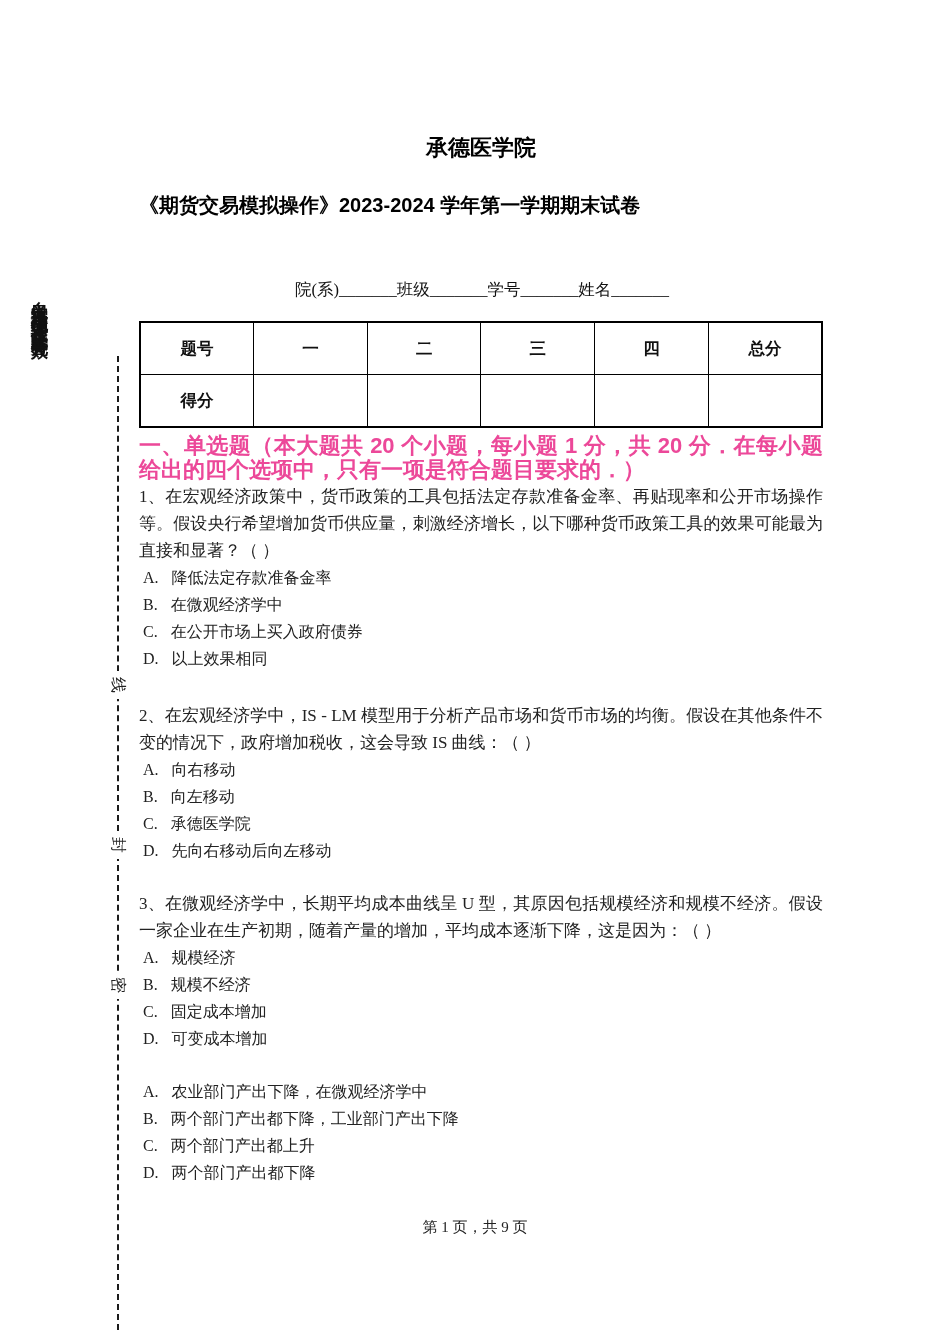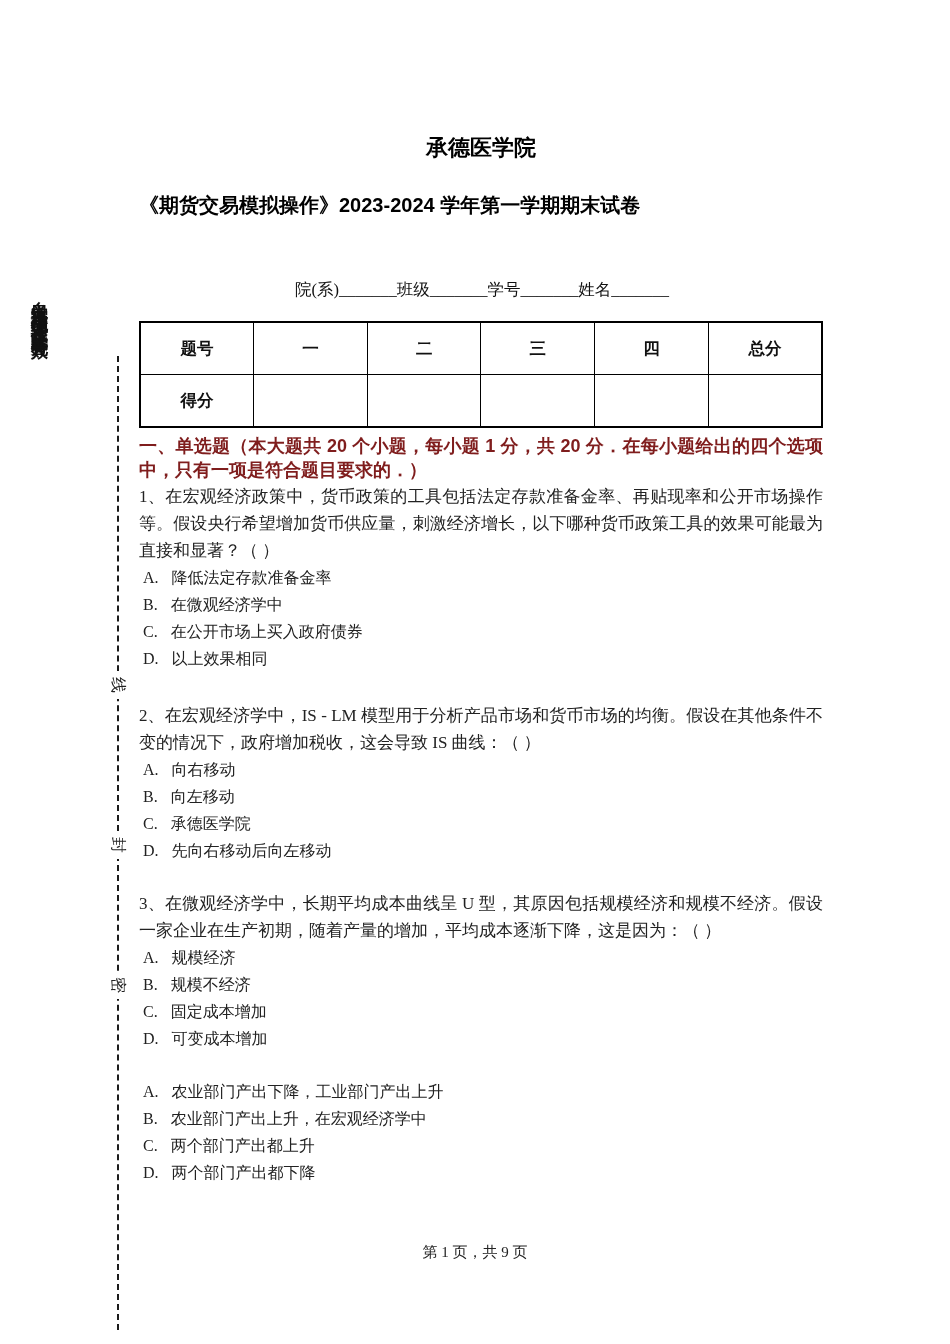--- a/index.html
+++ b/index.html
@@ -94,45 +94,45 @@
     font-size: 16.5px;
     font-weight: bold;
     color: #111;
     padding: 12px;
   }
 
   .sec-heading {
     margin-top: 6px;
     font-family: "Liberation Sans", sans-serif;
     font-weight: bold;
-    font-size: 18px;
+    font-size: 22px;
     line-height: 24px;
     text-align: justify;
-    color: #7f1d1d;
+    color: #ec4899;
   }
 
   .question { margin-top: 1px; margin-bottom: 14px; }
   .stem {
     font-size: 17px;
     line-height: 27px;
     text-align: justify;
     color: #222;
   }
   .option {
     display: flex;
     font-size: 16px;
     line-height: 27px;
     color: #222;
     padding-left: 4px;
   }
   .opt-letter { flex: 0 0 auto; margin-right: 13px; }
 
   .footer {
     position: absolute;
-    left: 0; top: 1243px;
+    left: 0; top: 1218px;
     width: 100%;
     text-align: center;
     font-size: 15px;
     color: #222;
   }
 </style>
 </head>
 <body>
 
 <div class="notice">自觉遵守考场纪律如考试作弊此答卷无效</div>
@@ -233,25 +233,25 @@
       </div>
     <div class="option">
         <span class="opt-letter">D.</span>
         <span class="opt-text">可变成本增加</span>
       </div>
   </div>
 
   <div class="question" style="margin-top:26px">
     <div class="option">
         <span class="opt-letter">A.</span>
-        <span class="opt-text">农业部门产出下降，工业部门产出上升</span>
-      </div>
-    <div class="option">
-        <span class="opt-letter">B.</span>
-        <span class="opt-text">农业部门产出上升，在宏观经济学中</span>
+        <span class="opt-text">农业部门产出下降，在微观经济学中</span>
+      </div>
+    <div class="option">
+        <span class="opt-letter">B.</span>
+        <span class="opt-text">两个部门产出都下降，工业部门产出下降</span>
       </div>
     <div class="option">
         <span class="opt-letter">C.</span>
         <span class="opt-text">两个部门产出都上升</span>
       </div>
     <div class="option">
         <span class="opt-letter">D.</span>
         <span class="opt-text">两个部门产出都下降</span>
       </div>
   </div>

